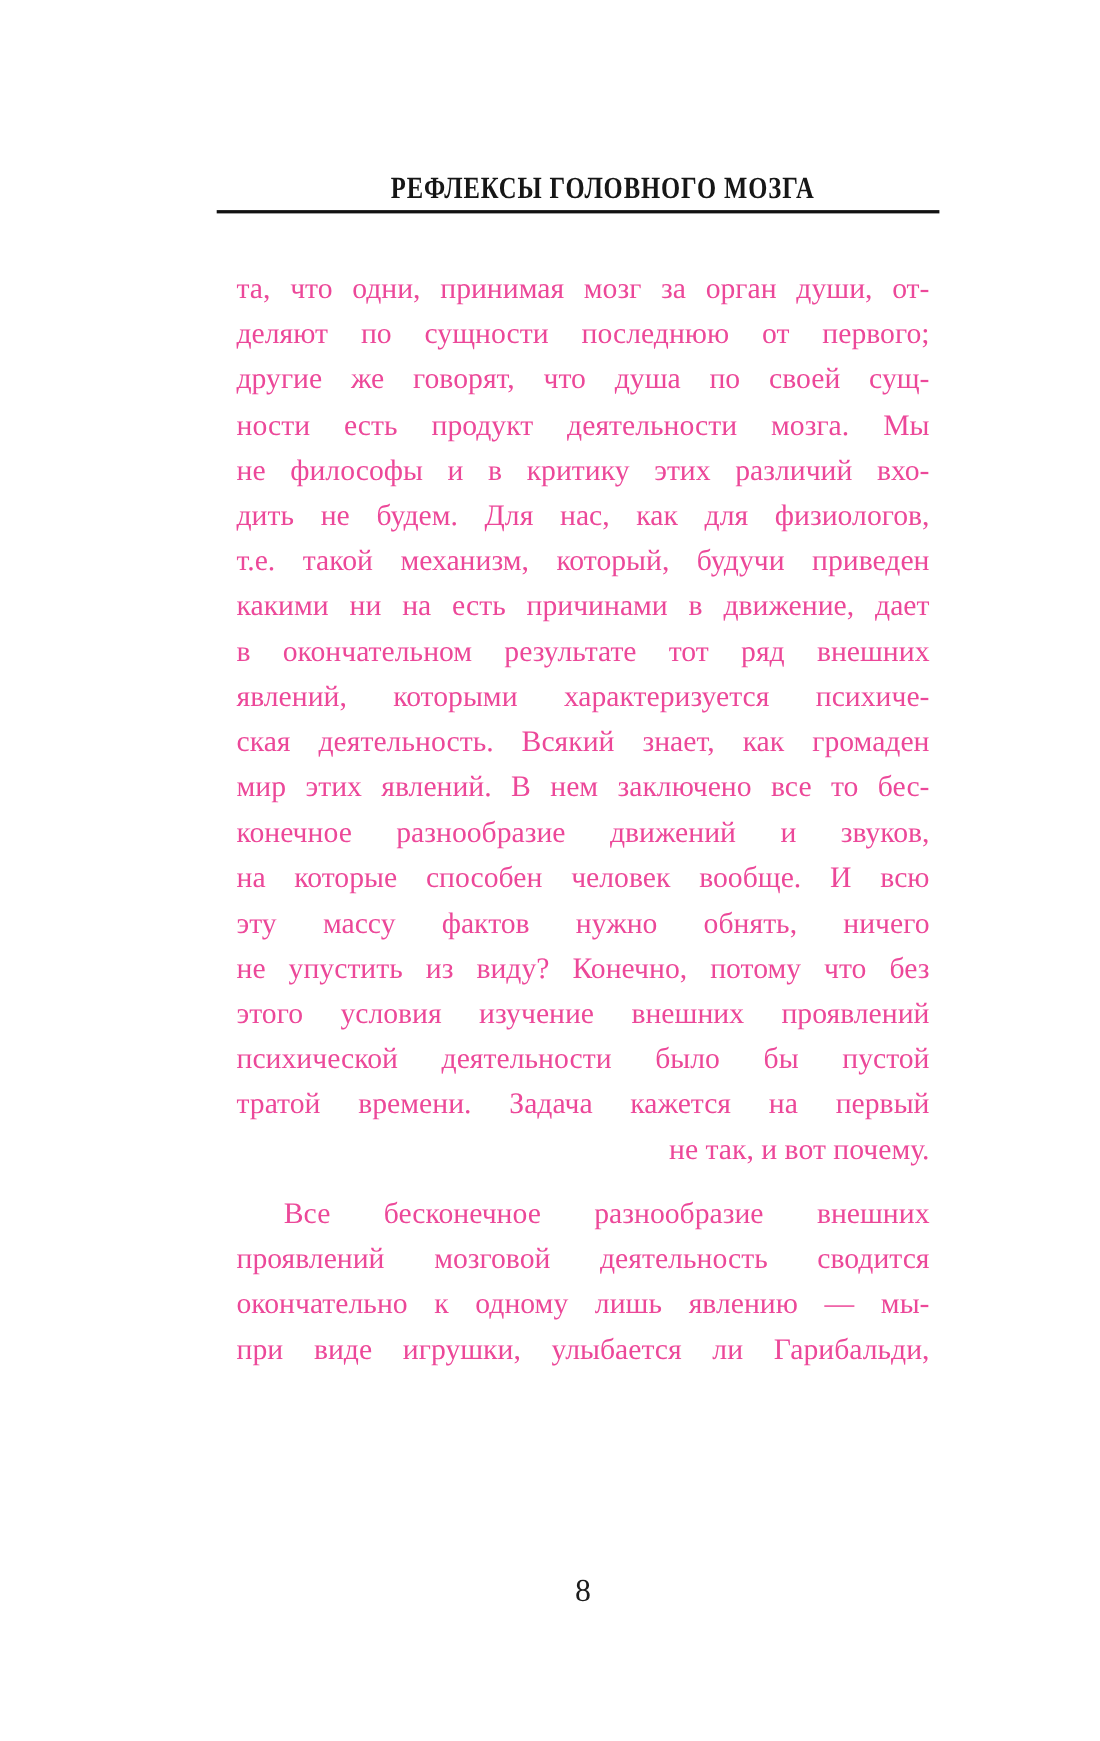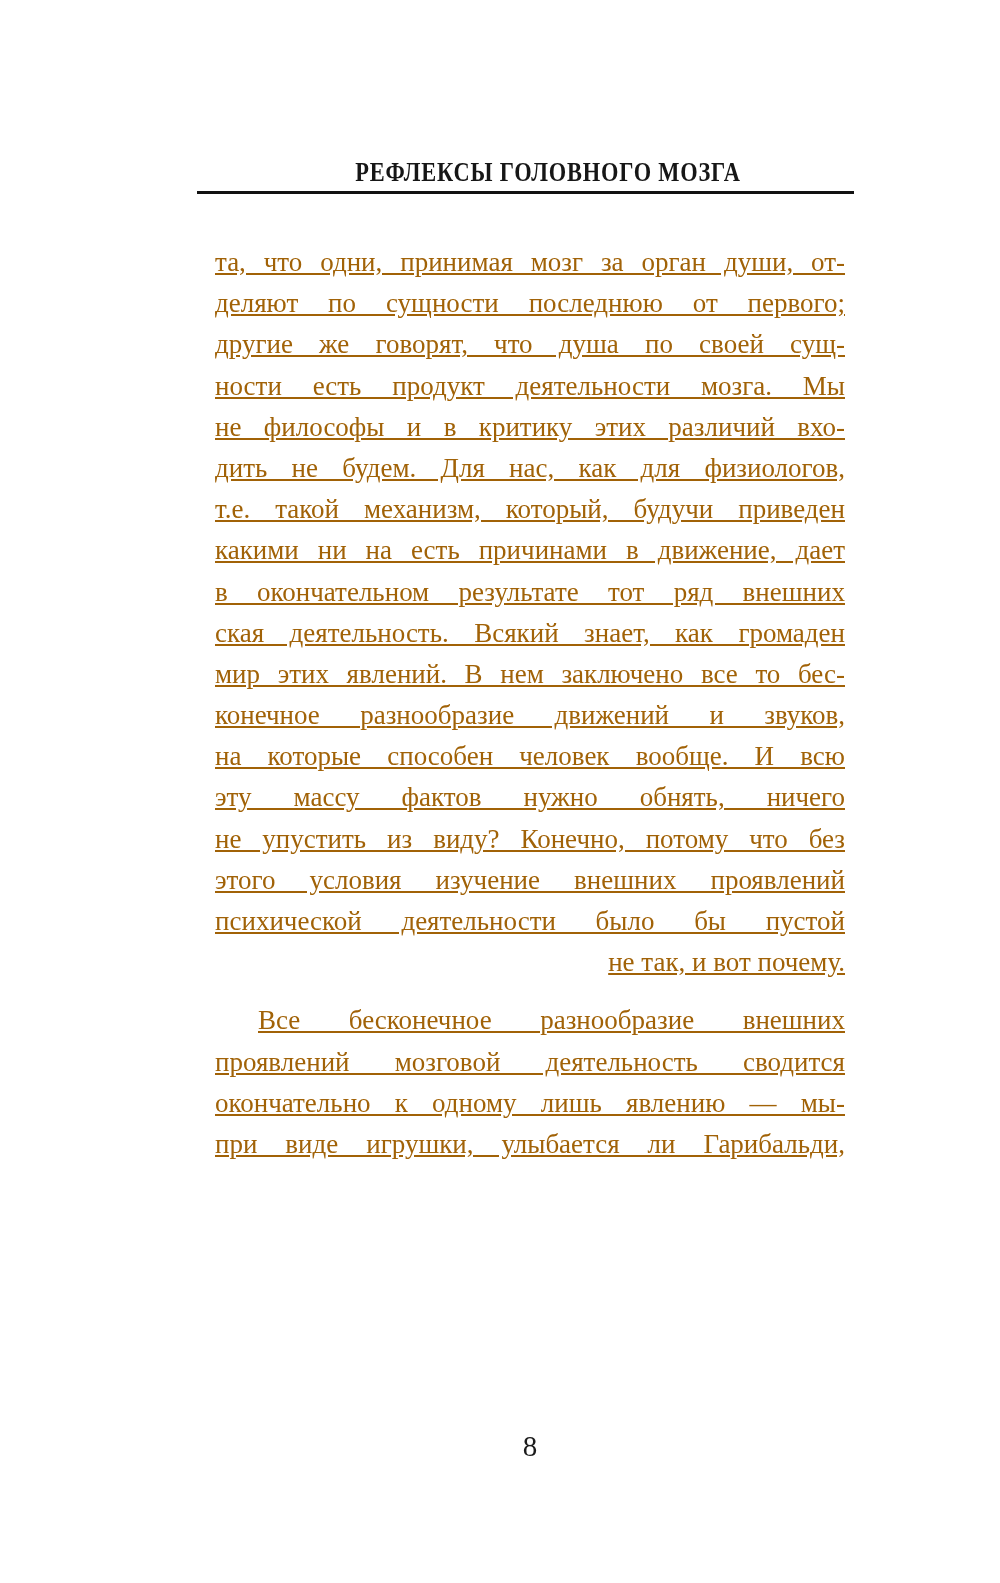--- a/index.html
+++ b/index.html
@@ -45,22 +45,21 @@
     top: 191px;
     width: 657px;
     height: 3px;
     background: #121212;
   }
   .body-text {
     position: absolute;
     left: 215px;
     top: 242px;
     width: 630px;
-    color: #a16207;
-    text-decoration: underline;
+    color: #ec4899;
   }
   .line {
     font-family: "Liberation Serif", serif;
     font-size: 27px;
     line-height: 41.2px;
     height: 41.2px;
     text-align: right;
     white-space: normal;
   }
   .line.j {
@@ -97,28 +96,30 @@
   <div class="body-text">
       <div class="line j">та, что одни, принимая мозг за орган души, от-</div>
       <div class="line j">деляют по сущности последнюю от первого;</div>
       <div class="line j">другие же говорят, что душа по своей сущ-</div>
       <div class="line j">ности есть продукт деятельности мозга. Мы</div>
       <div class="line j">не философы и в критику этих различий вхо-</div>
       <div class="line j">дить не будем. Для нас, как для физиологов,</div>
       <div class="line j">т.е. такой механизм, который, будучи приведен</div>
       <div class="line j">какими ни на есть причинами в движение, дает</div>
       <div class="line j">в окончательном результате тот ряд внешних</div>
+      <div class="line j">явлений, которыми характеризуется психиче-</div>
       <div class="line j">ская деятельность. Всякий знает, как громаден</div>
       <div class="line j">мир этих явлений. В нем заключено все то бес-</div>
       <div class="line j">конечное разнообразие движений и звуков,</div>
       <div class="line j">на которые способен человек вообще. И всю</div>
       <div class="line j">эту массу фактов нужно обнять, ничего</div>
       <div class="line j">не упустить из виду? Конечно, потому что без</div>
       <div class="line j">этого условия изучение внешних проявлений</div>
       <div class="line j">психической деятельности было бы пустой</div>
+      <div class="line j">тратой времени. Задача кажется на первый</div>
       <div class="line">не так, и вот почему.</div>
       <div class="line j ind">Все бесконечное разнообразие внешних</div>
       <div class="line j">проявлений мозговой деятельность сводится</div>
       <div class="line j">окончательно к одному лишь явлению — мы-</div>
       <div class="line j">при виде игрушки, улыбается ли Гарибальди,</div>
     </div>
 
   <div class="page-number">8</div>
 
 </div>

